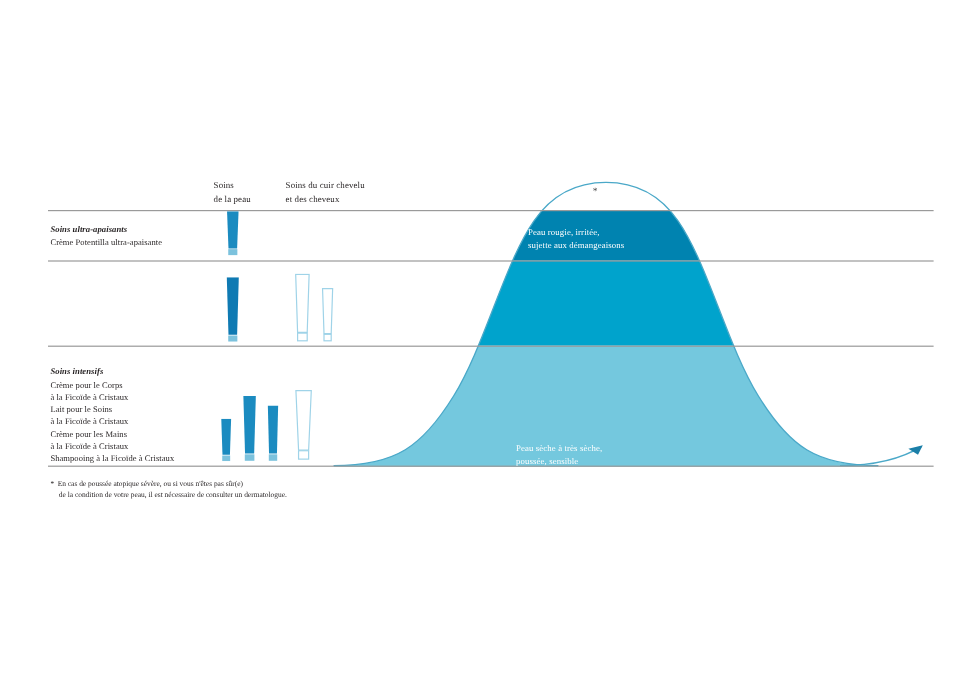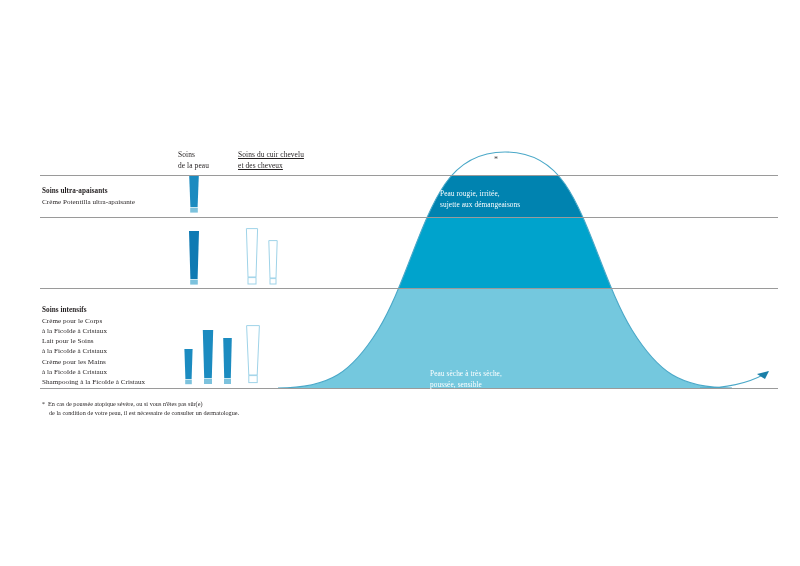--- a/index.html
+++ b/index.html
@@ -43,35 +43,36 @@
 
   
   .col-head {
     position: absolute;
     font-size: 7.4px;
     line-height: 10.5px;
     color: #231f20;
     letter-spacing: .1px;
   }
   #col-head-skin { left: 178px; top: 150px; }
-  #col-head-scalp { left: 238px; top: 150px; text-decoration: underline; }
+  #col-head-scalp { left: 238px; top: 150px; }
 
   
   .row-block {
     position: absolute;
     left: 42px;
     width: 150px;
   }
   .row-title {
     font-size: 7.2px;
     font-weight: bold;
     line-height: 10.2px;
     margin: 0 0 .5px 0;
     color: #231f20;
     letter-spacing: .05px;
+    font-style: italic;
   }
   .row-prod {
     font-size: 7.1px;
     line-height: 10.2px;
     margin: 0;
     color: #231f20;
     letter-spacing: .05px;
   }
 
   #row-block-1 { top: 186px; }

